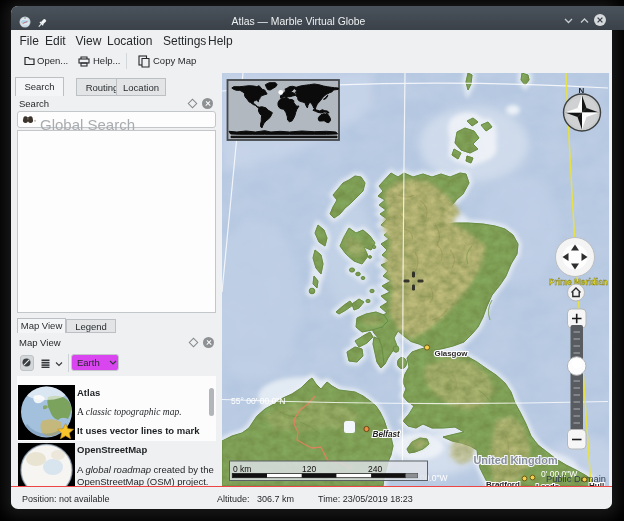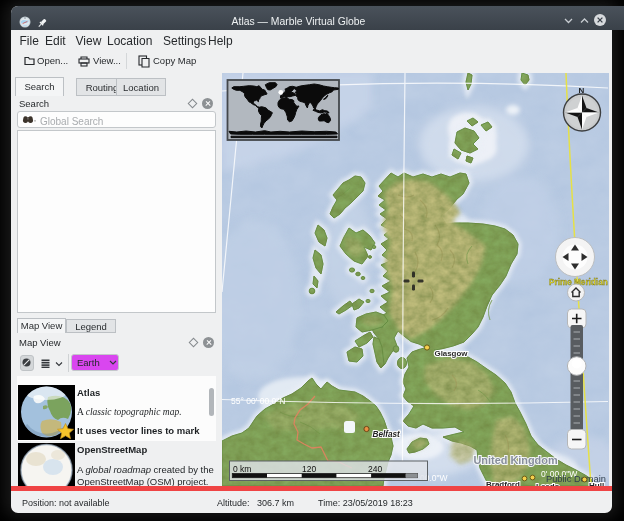--- a/index.html
+++ b/index.html
@@ -16,21 +16,21 @@
 .ti{position:absolute;top:6px;font-size:9.5px;color:#26292c;}
 .tabbar .tab{position:absolute;box-sizing:border-box;font-size:9.5px;color:#2a2d30;
   border:1px solid #bcc0c4;background:#e2e4e6;text-align:center;}
 .tab.act{background:#f4f5f6;border-bottom:none;}
 .phead{position:absolute;font-size:9.5px;color:#26292c;}
 .closeb{position:absolute;width:11px;height:11px;border-radius:6px;background:#8d9194;}
 .closeb:before{content:"";position:absolute;left:2.5px;top:4.8px;width:6px;height:1.4px;background:#fdfdfd;transform:rotate(45deg);}
 .closeb:after{content:"";position:absolute;left:2.5px;top:4.8px;width:6px;height:1.4px;background:#fdfdfd;transform:rotate(-45deg);}
 .fdia{position:absolute;width:5px;height:5px;border:1px solid #85898d;transform:rotate(45deg);}
 #statusbar{position:absolute;left:11px;top:486px;width:601px;height:22px;background:#eff0f1;
-  border-top:5px solid #ef4444;border-radius:0 0 7px 7px;}
+  border-top:1px solid #ef4444;border-radius:0 0 7px 7px;}
 .st{position:absolute;top:6.5px;font-size:9px;color:#26292c;}
 .whitebox{position:absolute;background:#fdfdfd;border:1px solid #c3c7ca;box-sizing:border-box;}
 </style></head>
 <body>
 <div id="win"></div>
 <div id="titlebar">
  <div class="ttxt">Atlas — Marble Virtual Globe</div>
  <svg class="wbtn" style="left:551px;top:8px" width="13" height="13" viewBox="0 0 13 13">
       <path d="M3 5l3.5 3.5L10 5" stroke="#c7ccd1" stroke-width="1.3" fill="none"></path>
     </svg>
@@ -68,21 +68,21 @@
 <div id="toolbar">
  <svg class="ti" style="left:13px;top:7px" width="11" height="10" viewBox="0 0 11 10">
       <path d="M1 1.5h3.5l1 1.5h4.5v5.5h-9z" fill="none" stroke="#26292c" stroke-width="1.2"></path>
     </svg>
  <div class="ti" style="left:26px">Open...</div>
  <svg class="ti" style="left:67px;top:7px" width="12" height="11" viewBox="0 0 12 11">
       <path d="M3 3V1h6v2" stroke="#26292c" fill="none" stroke-width="1.1"></path>
       <rect x="1" y="3" width="10" height="4" fill="none" stroke="#26292c" stroke-width="1.1"></rect>
       <rect x="3" y="7" width="6" height="3" fill="none" stroke="#26292c" stroke-width="1.1"></rect>
     </svg>
- <div class="ti" style="left:82px">View...</div>
+ <div class="ti" style="left:82px">Help...</div>
  <div style="position:absolute;left:115px;top:4px;width:1px;height:16px;background:#d4d7d9"></div>
  <svg class="ti" style="left:127px;top:6px" width="12" height="13" viewBox="0 0 12 13">
       <rect x="1" y="1" width="7.5" height="9" fill="none" stroke="#26292c" stroke-width="1.1"></rect>
       <path d="M4 3.5h7v8.5h-7z" fill="#eff0f1" stroke="#26292c" stroke-width="1.1"></path>
     </svg>
  <div class="ti" style="left:142px">Copy Map</div>
 </div>
 
 <div class="tabbar">
  <div class="tab act" style="left:15px;top:77px;width:49px;height:19px;line-height:18px;">Search</div>
@@ -92,21 +92,21 @@
 <div class="phead" style="left:19px;top:98px">Search</div>
 <div class="fdia" style="left:189px;top:100px"></div>
 <div class="closeb" style="left:202px;top:98px"></div>
 <div class="whitebox" style="left:17px;top:111px;width:199px;height:17px;border-radius:3px;">
   <svg style="position:absolute;left:3px;top:2.5px" width="16" height="12" viewBox="0 0 16 12">
       <path d="M2.5 2.5a2.2 2.2 0 0 1 4 0l.4 2a2.6 2.6 0 1 1-4.8 0z" fill="#3c332b"></path>
       <path d="M7.5 2.5a2.2 2.2 0 0 1 4 0l.4 2a2.6 2.6 0 1 1-4.8 0z" fill="#3c332b"></path>
       <path d="M6.4 2h1.4v1.5H6.4z" fill="#3c332b"></path>
       <path d="M13.2 5.5l1.6 0-0.8 1.2z" fill="#555"></path>
     </svg>
-  <div style="position:absolute;left:22px;top:3.5px;font-size:10px;color:#a9acaf;">Global Search</div>
+  <div style="position:absolute;left:22px;top:3.5px;font-size:15px;color:#a9acaf;">Global Search</div>
 </div>
 <div class="whitebox" style="left:17px;top:130px;width:199px;height:183px;"></div>
 <div class="tabbar">
  <div class="tab act" style="left:17px;top:318px;width:49px;height:15px;line-height:14px;">Map View</div>
  <div class="tab" style="left:66px;top:319px;width:50px;height:14px;line-height:13px;text-align:center;">Legend</div>
 </div>
 <div class="phead" style="left:19px;top:337px">Map View</div>
 <div class="fdia" style="left:190px;top:339px"></div>
 <div class="closeb" style="left:203px;top:337px"></div>
 

